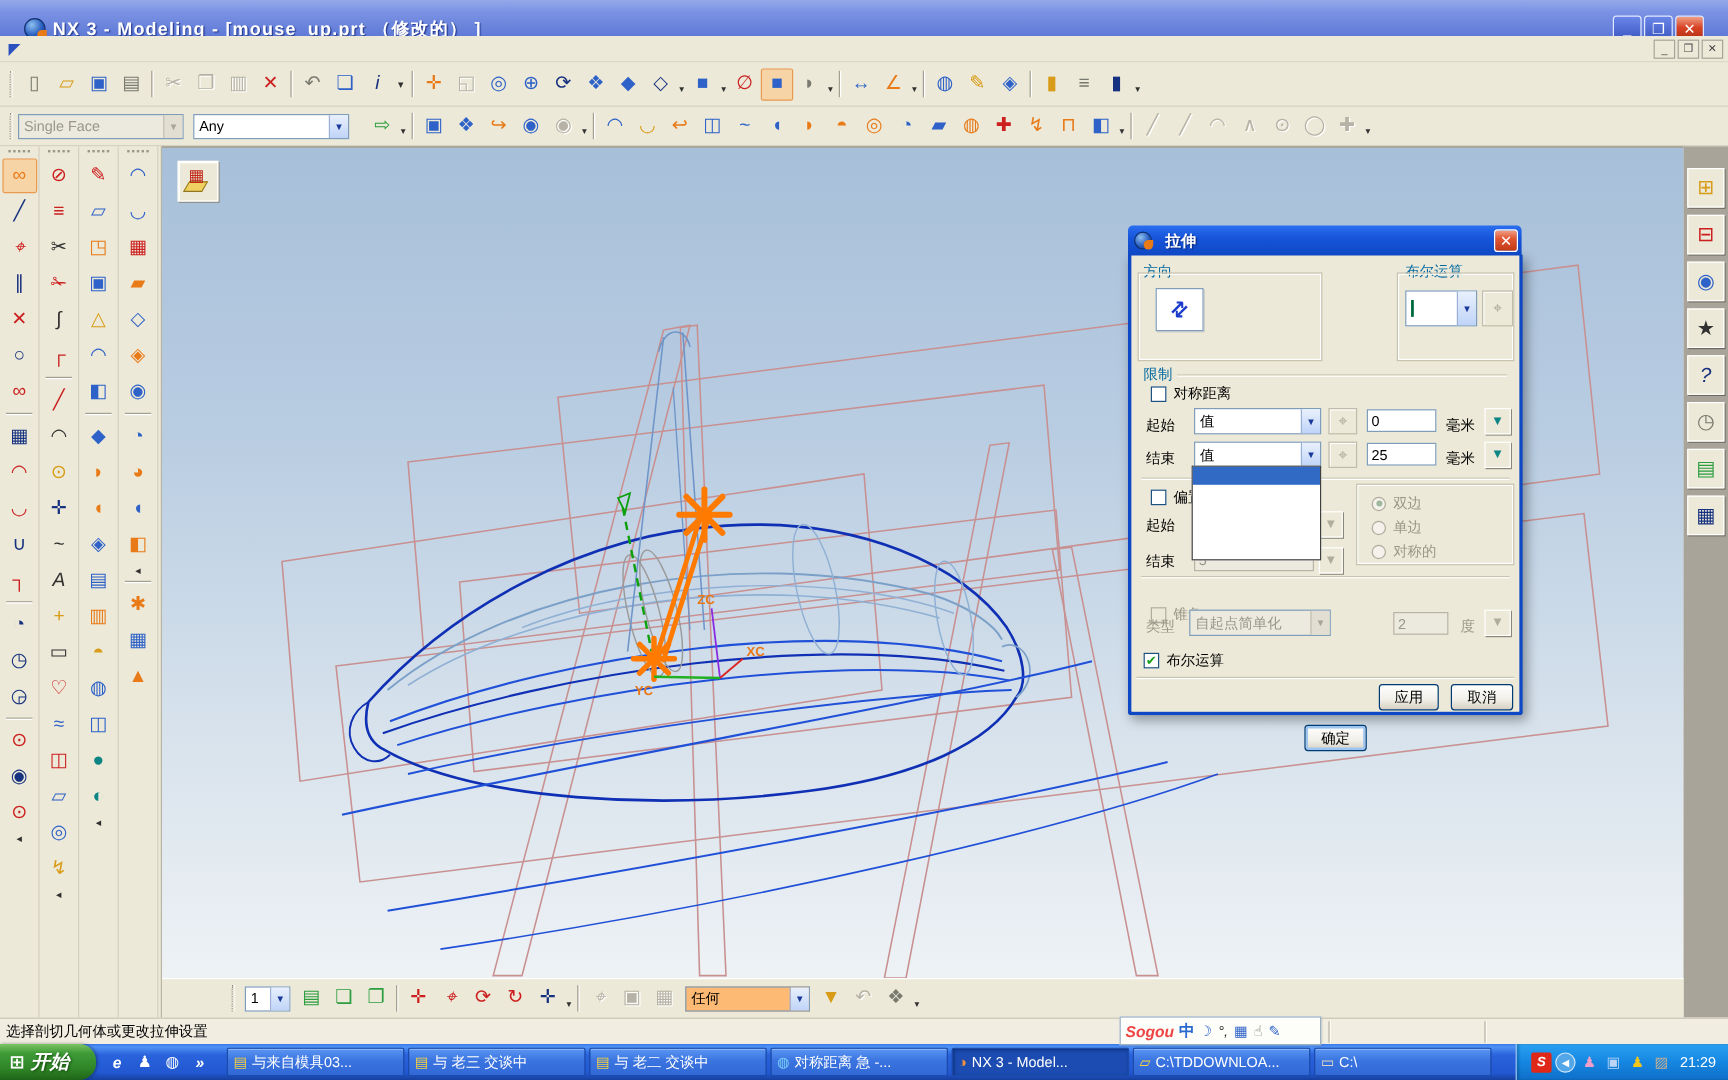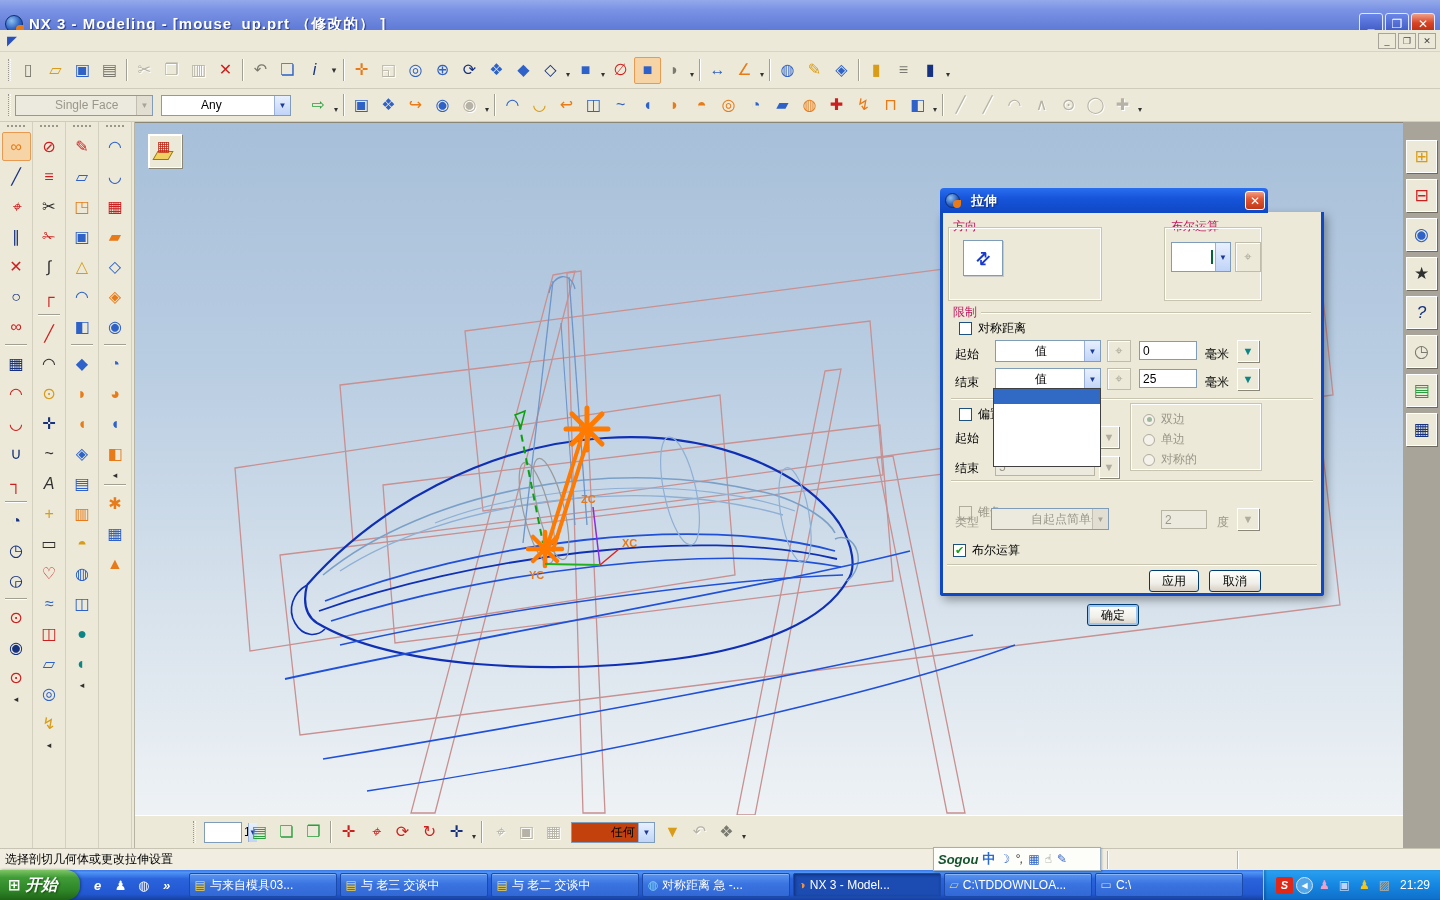--- a/index.html
+++ b/index.html
@@ -2,21 +2,21 @@
 <html><head>
 <meta charset="utf-8">
 <style>
   * { margin:0; padding:0; box-sizing:border-box; }
   html,body { width:1440px; height:900px; overflow:hidden; font-family:"Liberation Sans","DejaVu Sans",sans-serif; font-size:12px; }
   body { position:relative; background:#ece9d8; }
 
   
   .titlebar { position:absolute; left:0; top:0; width:1440px; height:48px;
     background:linear-gradient(180deg,#94a9ea 0%,#7b93e4 20%,#5a76d4 70%,#6d86dc 100%);
-    display:flex; align-items:center; padding:0 5px; }
+    display:flex; align-items:center; padding:0 20px; }
   .nx-orb { width:18px; height:18px; border-radius:50%;
     background:radial-gradient(circle at 35% 30%, #8ec0f0 0%, #2a5fc0 55%, #143a8a 100%);
     border:1px solid #10306e; position:relative; margin-right:6px; flex:0 0 auto;}
   .nx-orb::after { content:""; position:absolute; right:-2px; bottom:-1px; width:8px; height:8px;
     background:#e87a18; border-radius:50% 0 50% 50%; }
   .titlebar .title { color:#fff; font-weight:bold; font-size:15px; letter-spacing:1px;
     text-shadow:1px 1px 1px #23368c; white-space:nowrap; overflow:hidden; flex:1; }
   .winbtns { display:flex; gap:2px; }
   .winbtn { width:24px; height:22px; border-radius:3px; color:#fff; font-weight:bold; font-size:12px;
     display:flex; align-items:center; justify-content:center;
@@ -49,21 +49,21 @@
   .tbtn.dd { margin-right:8px; }
   .tbtn.disabled .g { color:#b6b3a6 !important; text-shadow:1px 1px 0 #fff; }
   .tbtn.selected { background:#f6d4a6; border-color:#e89a50; }
 
   .c-blue{color:#2e62c8}.c-dblue{color:#16317f}.c-orange{color:#e87a18}.c-red{color:#cc2020}
   .c-green{color:#2c9e40}.c-teal{color:#0d8585}.c-yellow{color:#d89c18}.c-gray{color:#7a7a70}
   .c-dark{color:#303030}.c-light{color:#fff}
 
   
   .combo { height:21px; background:#fff; border:1px solid #7f9db9; display:flex; align-items:center;
-    font-size:12px; position:relative; flex:0 0 auto;padding-left:35px; }
+    font-size:12px; position:relative; flex:0 0 auto; }
   .combo .cval { flex:1; padding:0 4px; white-space:nowrap; overflow:hidden; }
   .combo .carr { width:16px; height:100%; display:flex; align-items:center; justify-content:center;
     background:linear-gradient(180deg,#e8f0fd,#c0d4f8); border-left:1px solid #9ab0d8; color:#1a3a9a; font-size:8px;}
   .combo.disabled { background:#eceadf; color:#9a978a; }
   .combo.disabled .carr { background:#e2dfd2; color:#a8a598; border-left-color:#c2bfb0;}
 
   
   .left-tools { position:absolute; left:0; top:122px; width:135px; height:726px; background:#ece9d8;
     display:flex; border-right:1px solid #b8b4a4;}
   .ltcol { width:33px; display:flex; flex-direction:column; align-items:center; padding-top:3px;
@@ -100,21 +100,21 @@
 
   
   .statusbar { position:absolute; left:0; top:848px; width:1440px; height:22px; background:#f1eee1;
     border-top:1px solid #c8c4b4; display:flex; align-items:center; }
   .status-cell { height:18px; border-right:1px solid #b8b4a4; box-shadow:1px 0 0 #fff; }
   .status-prompt { flex:0 0 1108px; padding-left:5px; display:flex; align-items:center; color:#000; }
   .status-c2 { flex:0 0 130px; } .status-c3 { flex:1; border-right:none; }
   .sogou { position:absolute; left:933px; top:-2px; width:168px; height:24px; background:#fdfdfa;
     border:1px solid #9ab0c8; box-shadow:1px 1px 2px rgba(0,0,0,.25); display:flex; align-items:center;
     padding:0 4px; gap:4px; z-index:5;}
-  .sogou .brand { font-weight:bold; font-style:italic; font-size:13px; color:#14532d; }
+  .sogou .brand { font-weight:bold; font-style:italic; font-size:13px; color:#ef4444; }
   .sogou .mode { color:#2a6ad0; font-size:13px; font-weight:bold;}
   .sogou .sic { font-size:12px; }
 
   
   .taskbar { position:absolute; left:0; top:870px; width:1440px; height:30px;
     background:linear-gradient(180deg,#3a77e8 0%,#4f93f5 8%,#2a63dc 30%,#2258d2 80%,#16409e 100%);
     display:flex; align-items:center; }
   .startbtn { height:30px; padding:0 22px 0 8px; border-radius:0 14px 14px 0;
     background:linear-gradient(180deg,#7ec465 0%,#3f9c37 25%,#2e8426 70%,#1e6418 100%);
     box-shadow:1px 0 3px rgba(0,0,0,.4); display:flex; align-items:center; gap:5px; color:#fff;
@@ -139,32 +139,32 @@
     background:linear-gradient(180deg,#2ba0f0 0%,#1587e2 50%,#0f6fc8 100%);
     border-left:1px solid #9cc8f0; box-shadow:inset 2px 0 2px rgba(0,0,0,.2);}
   .tray-ic { width:17px; height:17px; display:flex; align-items:center; justify-content:center;
     font-size:12px; font-weight:bold; }
   .c-sogou { background:#e02818; color:#fff; border-radius:2px; font-size:11px;}
   .c-chev { background:#53a7e8; color:#fff; border-radius:50%; font-size:8px; border:1px solid #cfe6fa;}
   .c-pink { color:#f0a0c8; } .c-mon { color:#bcd4f5; } .c-gold { color:#f5c518; } .c-photo { color:#c8b090;}
   .tray .time { color:#fff; font-size:12px; margin-left:4px; }
 
   
-  .dialog { position:absolute; left:940px; top:212px; width:384px; height:384px; background:#ece9d8;
+  .dialog { position:absolute; left:940px; top:212px; width:329px; height:384px; background:#ece9d8;
     border:3px solid #0f48c4; border-top:none; border-radius:0 0 3px 3px;
     box-shadow:3px 4px 10px rgba(0,0,0,.35); z-index:20;}
   .dlg-title { position:absolute; left:-3px; top:-24px; width:328px; height:25px; border-radius:4px 4px 0 0;
     background:linear-gradient(180deg,#2a6ef0 0%,#1553d8 45%,#0f48c4 100%);
     display:flex; align-items:center; padding:0 3px 0 5px; }
   .dlg-title .dtxt { color:#fff; font-weight:bold; font-size:13px; margin-left:5px; flex:1;
     text-shadow:1px 1px 1px #0a2a80;}
   .dlg-close { width:20px; height:19px; border-radius:3px; border:1px solid #fff; color:#fff;
     font-weight:bold; font-size:12px; display:flex; align-items:center; justify-content:center;
     background:linear-gradient(180deg,#f0a086,#e25632 40%,#c03a18); }
-  .glabel { position:absolute; color:#be185d; }
+  .glabel { position:absolute; color:#0369a1; }
   .gbox { position:absolute; border:1px solid #fff; outline:1px solid #c8c4b0; }
   .dbtn-dir { position:absolute; left:20px; top:46px; width:40px; height:36px; background:#fff;
     border:1px solid #7f9db9; box-shadow:1px 1px 0 #c8c8c8; display:flex; align-items:center; justify-content:center;}
   .dbtn-dir .g { color:#1a3acc; font-size:17px; transform:rotate(-45deg); font-weight:bold;}
   .bool-combo { position:absolute; left:228px; top:48px; width:60px; height:30px; }
   .bool-sq { width:13px; height:13px; background:#0e8a8a; border:1px solid #063; position:relative; margin:0 auto;}
   .bool-sq::after { content:"✱"; position:absolute; right:-7px; top:-9px; color:#e8a018; font-size:9px;}
   .gray-btn { position:absolute; width:26px; height:30px; background:#ece9d8; border:1px solid #c0bcab;
     box-shadow:inset 1px 1px 0 #fff; color:#b0ac9e; display:flex; align-items:center; justify-content:center;
     font-size:13px; }
@@ -934,21 +934,21 @@
     <span class="tbtn disabled">
         <i class="g">⌖</i>
       </span>
       <span class="tbtn disabled">
         <i class="g">▣</i>
       </span>
       <span class="tbtn disabled">
         <i class="g">▦</i>
       </span>
   </span>
-  <span class="combo" style="width:84px;background:#c2410c">
+  <span class="combo" style="width:104px;background:#fdba74">
     <span class="cval">任何</span>
       <span class="carr">▼</span>
   </span>
   <span style="display:flex;align-items:center">
     <span class="tbtn c-yellow">
         <i class="g">▼</i>
       </span>
       <span class="tbtn disabled">
         <i class="g">↶</i>
       </span>

